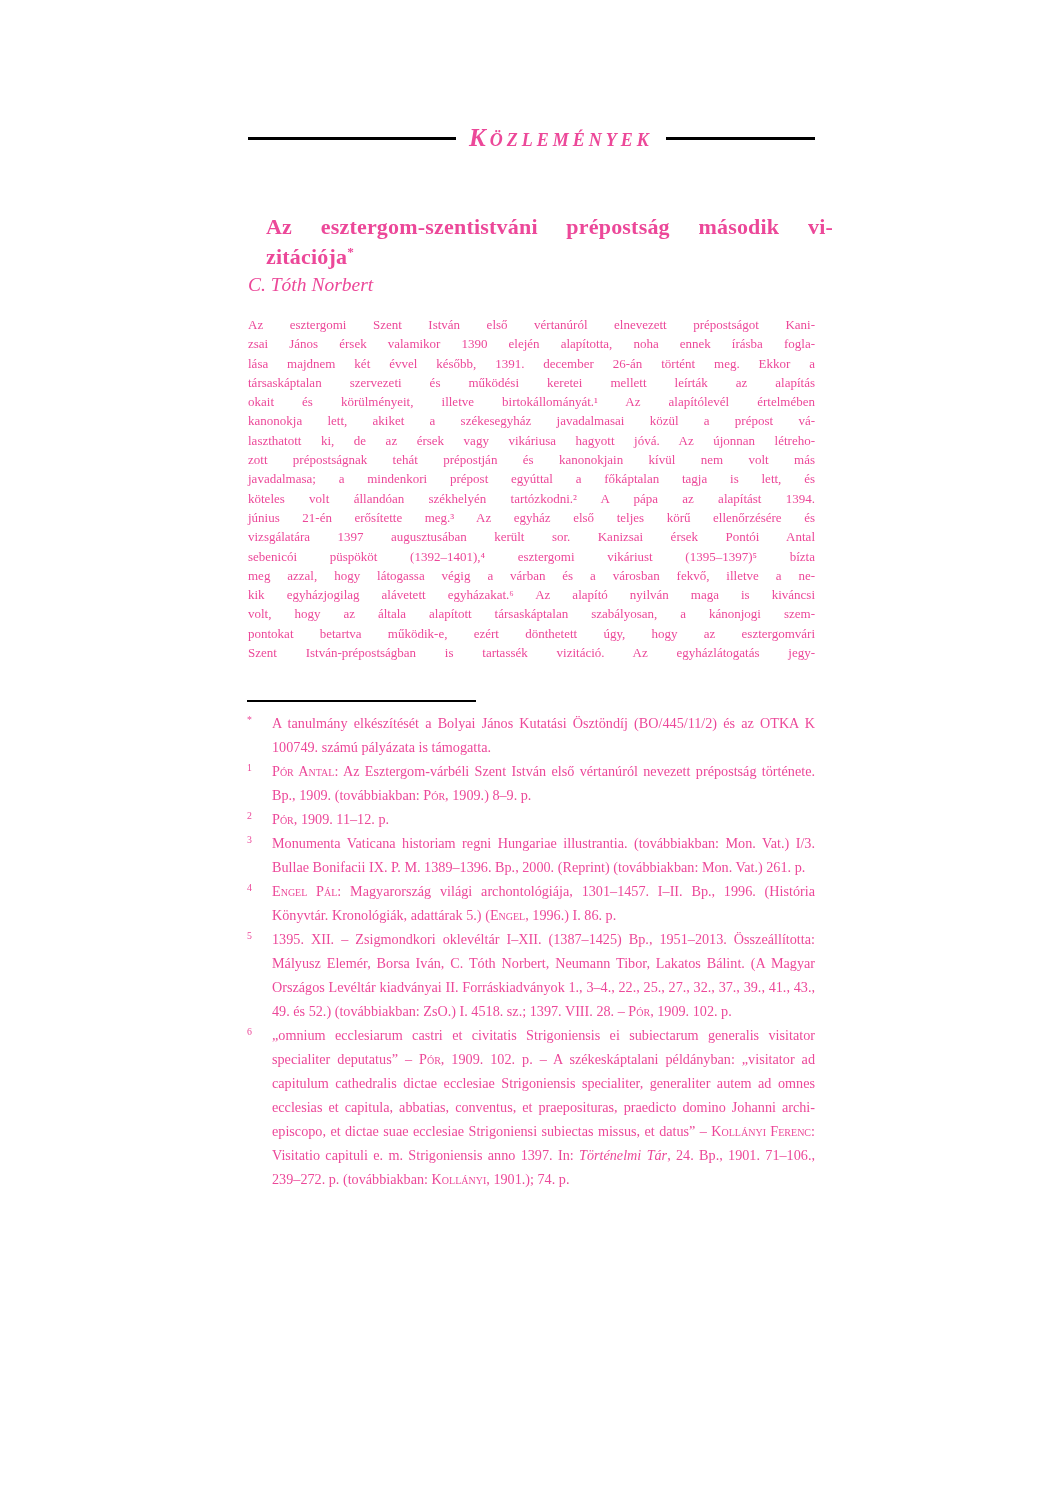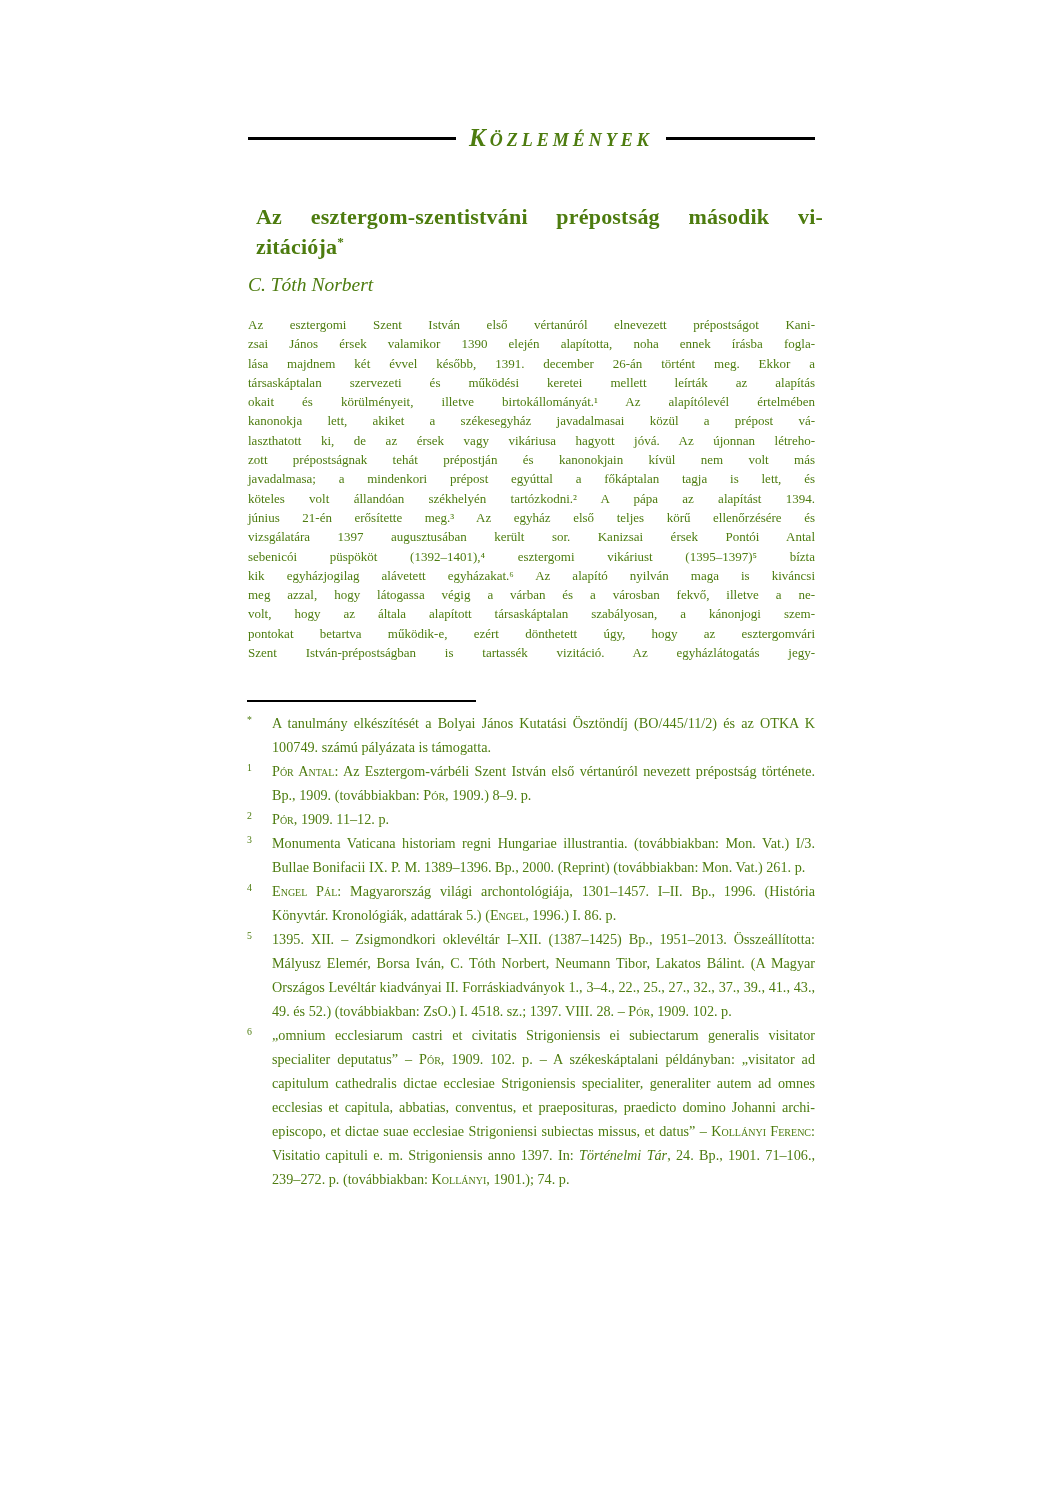--- a/index.html
+++ b/index.html
@@ -2,21 +2,21 @@
 <html><head>
 <meta charset="utf-8">
 <title>Scanned journal page</title>
 <style>
   html, body { margin: 0; padding: 0; background: #ffffff; }
   .page {
     position: relative;
     width: 1022px;
     height: 1497px;
     background: #ffffff;
-    color: #4d7c0f;
+    color: #ec4899;
     font-family: "Liberation Serif", "DejaVu Serif", serif;
     overflow: hidden;
   }
   
   .header {
     position: absolute;
     left: 248px; top: 124px; width: 567px;
     display: flex; align-items: center;
   }
   .rule { border-top: 3px solid #000; height: 0; }
@@ -28,21 +28,21 @@
     font-style: italic;
     font-weight: 700;
     font-size: 25px;
     letter-spacing: 4px;
     white-space: nowrap;
   }
   
   .title {
     position: absolute;
     left: 248px; top: 194px; width: 567px;
-    margin: 8px;
+    margin: 18px;
     font-size: 22px;
     font-weight: 700;
     line-height: 30px;
     letter-spacing: 0.2px;
   }
   .title-line-1 { text-align: justify; text-align-last: justify; }
   .title sup { font-size: 60%; line-height: 0; }
   
   .author {
     position: absolute;
@@ -112,22 +112,22 @@
       <div class="body-line">társaskáptalan szervezeti és működési keretei mellett leírták az alapítás</div>
       <div class="body-line">okait és körülményeit, illetve birtokállományát.¹ Az alapítólevél értelmében</div>
       <div class="body-line">kanonokja lett, akiket a székesegyház javadalmasai közül a prépost vá-</div>
       <div class="body-line">laszthatott ki, de az érsek vagy vikáriusa hagyott jóvá. Az újonnan létreho-</div>
       <div class="body-line">zott prépostságnak tehát prépostján és kanonokjain kívül nem volt más</div>
       <div class="body-line">javadalmasa; a mindenkori prépost egyúttal a főkáptalan tagja is lett, és</div>
       <div class="body-line">köteles volt állandóan székhelyén tartózkodni.² A pápa az alapítást 1394.</div>
       <div class="body-line">június 21-én erősítette meg.³ Az egyház első teljes körű ellenőrzésére és</div>
       <div class="body-line">vizsgálatára 1397 augusztusában került sor. Kanizsai érsek Pontói Antal</div>
       <div class="body-line">sebenicói püspököt (1392–1401),⁴ esztergomi vikáriust (1395–1397)⁵ bízta</div>
+      <div class="body-line">meg azzal, hogy látogassa végig a várban és a városban fekvő, illetve a ne-</div>
       <div class="body-line">kik egyházjogilag alávetett egyházakat.⁶ Az alapító nyilván maga is kiváncsi</div>
-      <div class="body-line">meg azzal, hogy látogassa végig a várban és a városban fekvő, illetve a ne-</div>
       <div class="body-line">volt, hogy az általa alapított társaskáptalan szabályosan, a kánonjogi szem-</div>
       <div class="body-line">pontokat betartva működik-e, ezért dönthetett úgy, hogy az esztergomvári</div>
       <div class="body-line">Szent István-prépostságban is tartassék vizitáció. Az egyházlátogatás jegy-</div>
     </div>
 
   <div class="fn-rule"></div>
 
   <div class="footnotes">
       <div class="fn-row">
         <span class="fn-marker">*</span>

